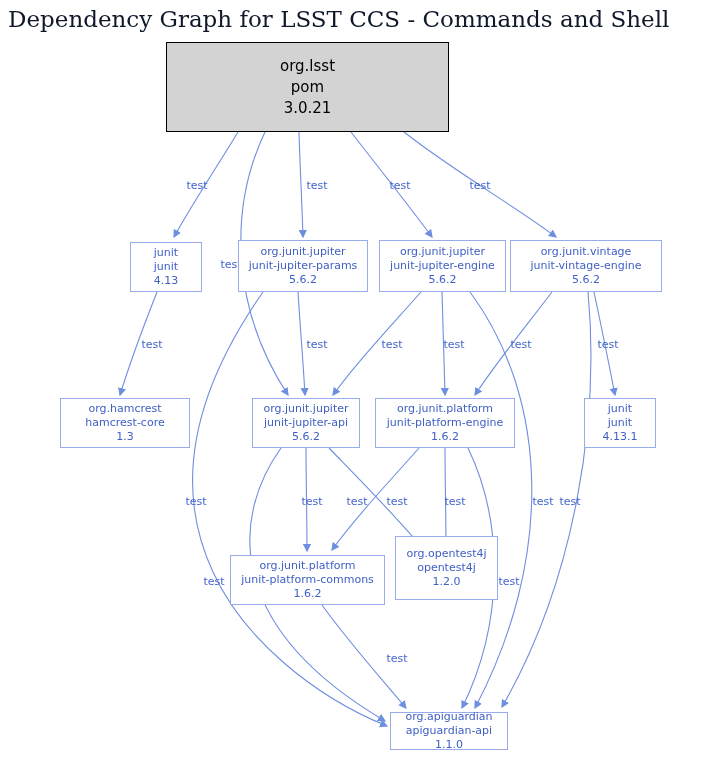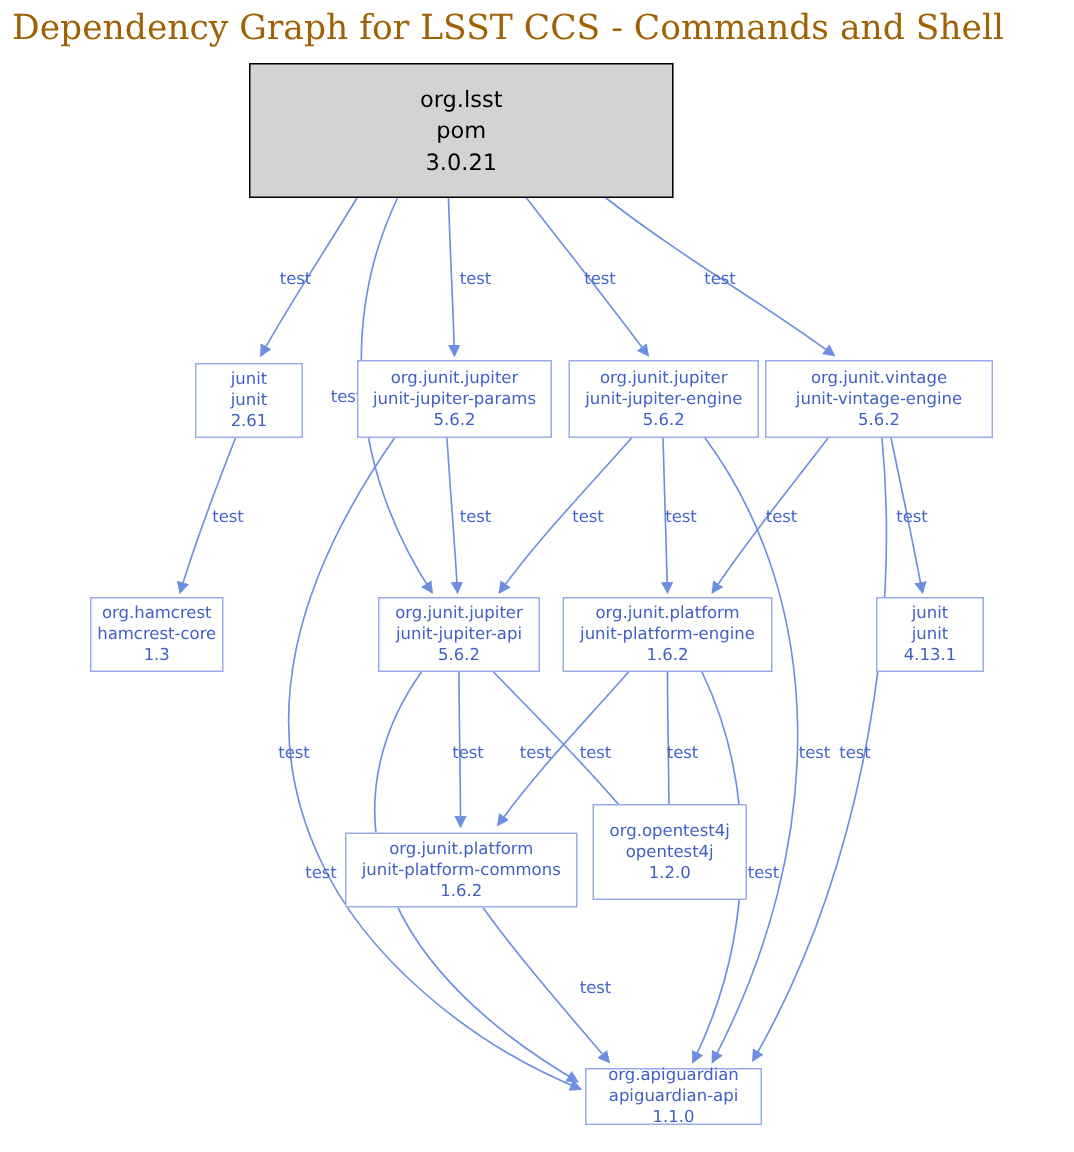--- a/index.html
+++ b/index.html
@@ -5,21 +5,21 @@
   * { margin:0; padding:0; box-sizing:border-box; }
   html,body { background:#fff; }
   body { font-family:"DejaVu Sans", sans-serif; }
   .canvas {
     position:relative; width:716px; height:768px;
     background:var(--background,#fff); overflow:hidden;
   }
   .graph-title {
     position:absolute; left:8px; top:6px;
     font-family:"DejaVu Serif", serif; font-size:23px; font-weight:400;
-    color:#a16207; white-space:nowrap;
+    color:#0f172a; white-space:nowrap;
   }
   svg.edges { position:absolute; left:0; top:0; }
   path.edge { fill:none; stroke:var(--edge,#6e8fe0); stroke-width:1.1px; }
   .edge-label {
     font-family:"DejaVu Sans", sans-serif; font-size:11px;
     fill:var(--label,#4466cc);
   }
   .node {
     position:absolute; display:flex; flex-direction:column;
     justify-content:center; align-items:center; text-align:right;
@@ -93,42 +93,42 @@
 
   <div class="node root" style="left:166px;top:42px;width:283px;height:90px;">
     <span>org.lsst</span>
     <span>pom</span>
     <span>3.0.21</span>
   </div>
 
   <div class="node" style="left:130px;top:242px;width:72px;height:50px;">
     <span>junit</span>
     <span>junit</span>
-    <span>2.61</span>
+    <span>4.13</span>
   </div>
 
   <div class="node" style="left:238px;top:240px;width:130px;height:52px;">
     <span>org.junit.jupiter</span>
     <span>junit-jupiter-params</span>
     <span>5.6.2</span>
   </div>
 
   <div class="node" style="left:379px;top:240px;width:127px;height:52px;">
     <span>org.junit.jupiter</span>
     <span>junit-jupiter-engine</span>
     <span>5.6.2</span>
   </div>
 
   <div class="node" style="left:510px;top:240px;width:152px;height:52px;">
     <span>org.junit.vintage</span>
     <span>junit-vintage-engine</span>
     <span>5.6.2</span>
   </div>
 
-  <div class="node" style="left:60px;top:398px;width:89px;height:50px;">
+  <div class="node" style="left:60px;top:398px;width:130px;height:50px;">
     <span>org.hamcrest</span>
     <span>hamcrest-core</span>
     <span>1.3</span>
   </div>
 
   <div class="node" style="left:252px;top:398px;width:108px;height:50px;">
     <span>org.junit.jupiter</span>
     <span>junit-jupiter-api</span>
     <span>5.6.2</span>
   </div>

